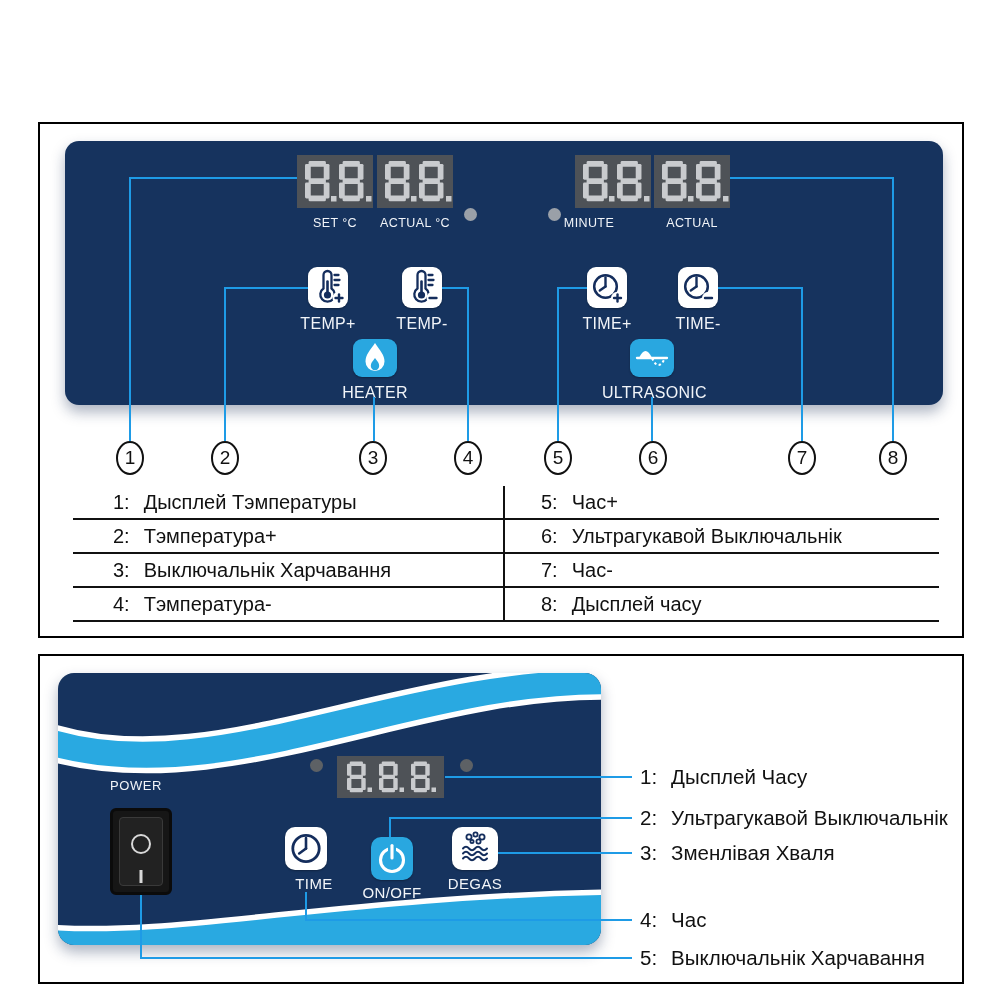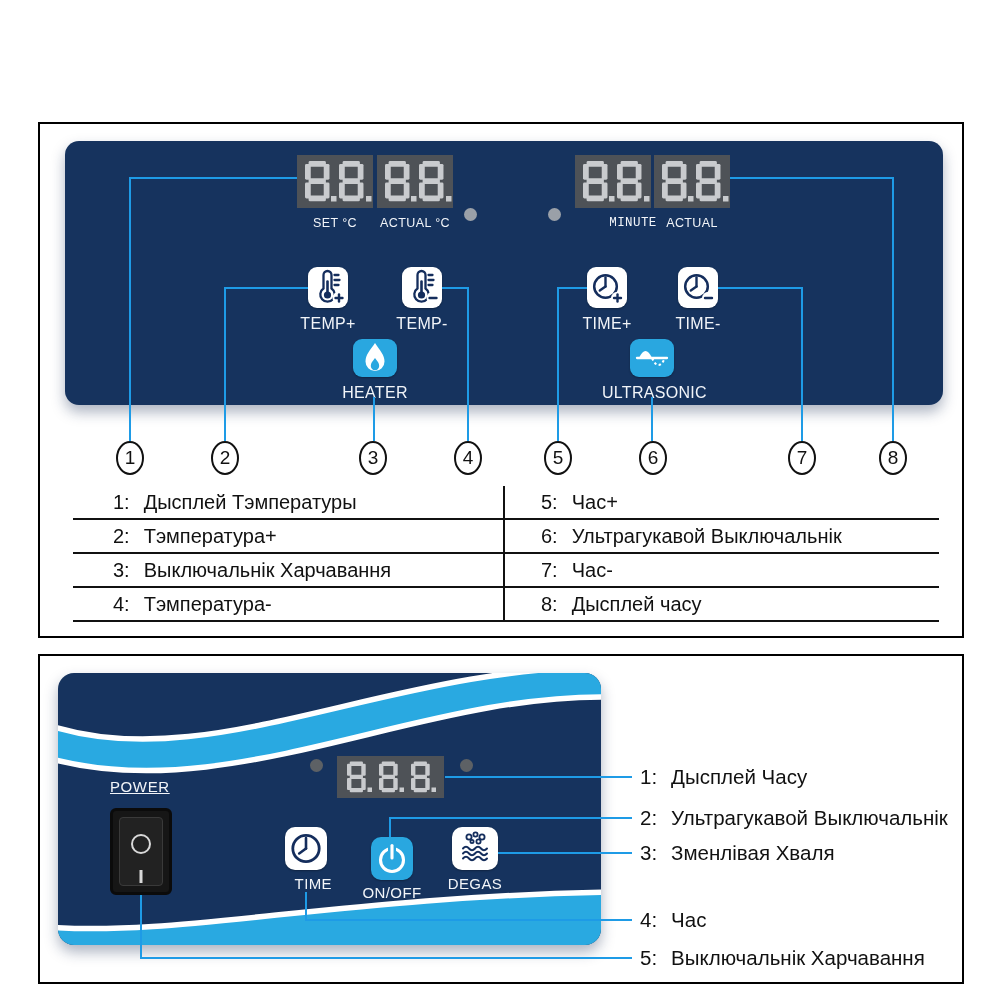--- a/index.html
+++ b/index.html
@@ -105,21 +105,21 @@
     <g fill="#c9cbce">
       <use href="#d8" transform="translate(8,6) scale(0.72)"></use>
       <use href="#d8" transform="translate(42,6) scale(0.72)"></use>
       <rect x="34" y="41" width="5.5" height="5.5"></rect>
       <rect x="69" y="41" width="5.5" height="5.5"></rect>
     </g>
   </svg>
 
   <div class="abs disp-label" style="left:297px;top:216px;width:76px;">SET °C</div>
   <div class="abs disp-label" style="left:377px;top:216px;width:76px;">ACTUAL °C</div>
-  <div class="abs disp-label" style="left:595px;top:216px;width:76px;font-family:Liberation Mono, monospace;">MINUTE</div>
+  <div class="abs disp-label" style="left:551px;top:216px;width:76px;">MINUTE</div>
   <div class="abs disp-label" style="left:654px;top:216px;width:76px;">ACTUAL</div>
 
   <div class="abs led-dot" style="left:464px;top:208px;width:13px;height:13px;background:#9aa0a8;"></div>
   <div class="abs led-dot" style="left:548px;top:208px;width:13px;height:13px;background:#9aa0a8;"></div>
 
   <div class="abs panel-btn btn-white" style="left:308px;top:267px;width:40px;height:41px;">
     <svg width="40" height="41" viewBox="0 0 40 41">
       <g stroke="#142d5c" stroke-width="2.3" fill="none" stroke-linecap="round">
         <path d="M15.5 8 a4 4 0 0 1 8 0 v13.5 a7.2 7.2 0 1 1 -8 0 Z"></path>
         <path d="M26.5 8 h4"></path>
@@ -260,21 +260,21 @@
       <path d="M-10,52 C150,105 330,-8 553,-6 L553,24 C360,20 170,135 -10,85 Z" fill="#29a9e1"></path>
       <path d="M-10,52 C150,105 330,-8 553,-6" stroke="#ffffff" stroke-width="5.5" fill="none"></path>
       <path d="M-10,85 C170,135 360,20 553,24" stroke="#ffffff" stroke-width="5.5" fill="none"></path>
     </svg>
     <svg class="abs" style="left:0;top:202px;" width="543" height="70" viewBox="0 0 543 70">
       <path d="M-10,52 C120,62 280,22 553,17 L553,90 L-10,90 Z" fill="#29a9e1"></path>
       <path d="M-10,52 C120,62 280,22 553,17" stroke="#ffffff" stroke-width="5.5" fill="none"></path>
     </svg>
   </div>
 
-  <div class="abs" style="left:110px;top:778px;width:70px;color:#f2f5f9;font-size:15px;letter-spacing:.6px;text-decoration:underline;">POWER</div>
+  <div class="abs" style="left:110px;top:778px;width:70px;color:#f2f5f9;font-size:13px;letter-spacing:.6px;">POWER</div>
 
   <div id="power-switch" class="abs">
     <div id="power-rocker">
       <div id="power-o"></div>
       <div id="power-i"></div>
     </div>
   </div>
 
   <svg class="abs seg-display" style="left:337px;top:756px;" width="107" height="42">
     <rect width="107" height="42" fill="#4e5257"></rect>
@@ -318,21 +318,21 @@
         <circle cx="26.5" cy="14.5" r="2.1"></circle>
       </g>
       <g stroke="#142d5c" stroke-width="2" fill="none" stroke-linecap="round">
         <path d="M11 21.5 q3 -3.4 6 0 t6 0 t6 0 t6 0"></path>
         <path d="M11 26.5 q3 -3.4 6 0 t6 0 t6 0 t6 0"></path>
         <path d="M11 31.5 q3 -3.4 6 0 t6 0 t6 0 t6 0"></path>
       </g>
     </svg>
   </div>
 
-  <div class="abs btn-label-lg" style="left:272px;top:875px;width:60px;text-align:right;">TIME</div>
+  <div class="abs btn-label-lg" style="left:284px;top:875px;width:60px;">TIME</div>
   <div class="abs btn-label-lg" style="left:357px;top:884px;width:70px;">ON/OFF</div>
   <div class="abs btn-label-lg" style="left:440px;top:875px;width:70px;">DEGAS</div>
 
   <div class="abs bc-label" style="left:640px;top:764px;">
     <span>1:</span>
     <span>Дысплей Часу</span>
   </div>
   <div class="abs bc-label" style="left:640px;top:805px;">
     <span>2:</span>
     <span>Ультрагукавой Выключальнік</span>

